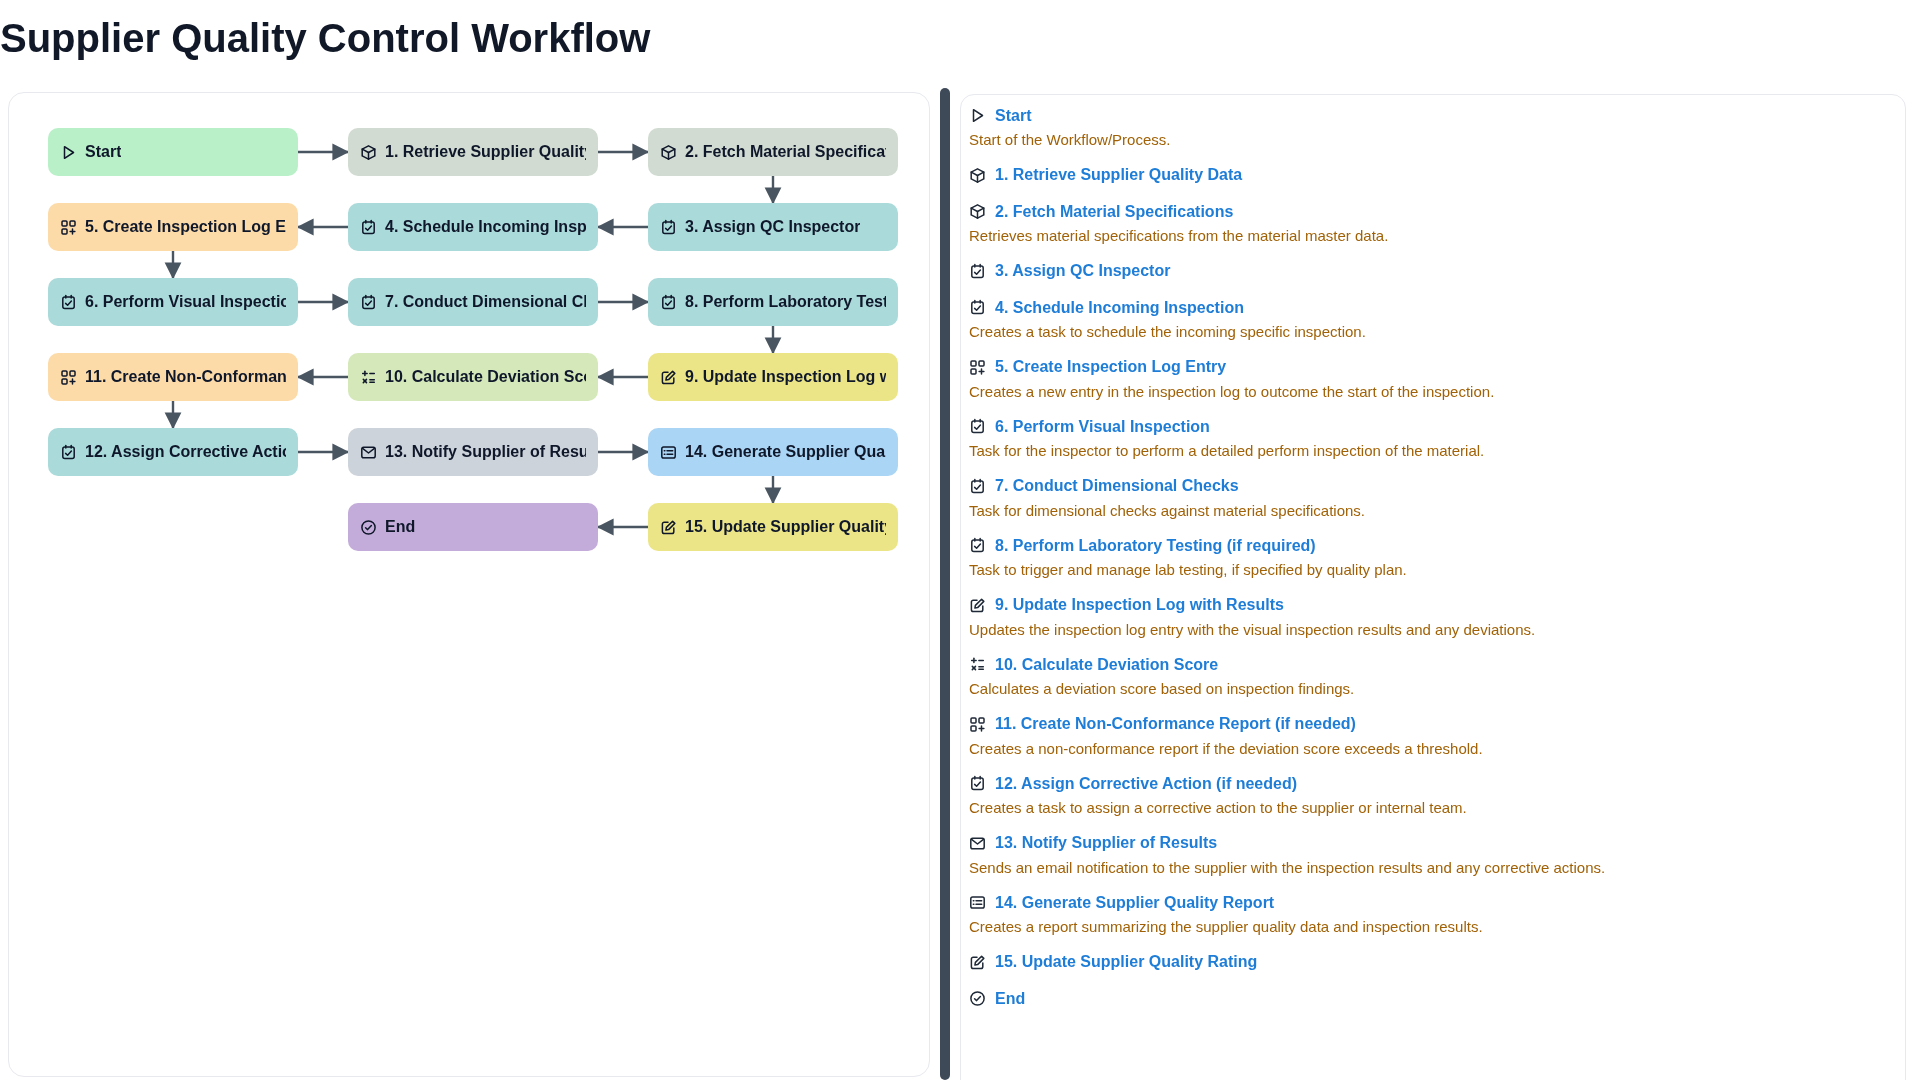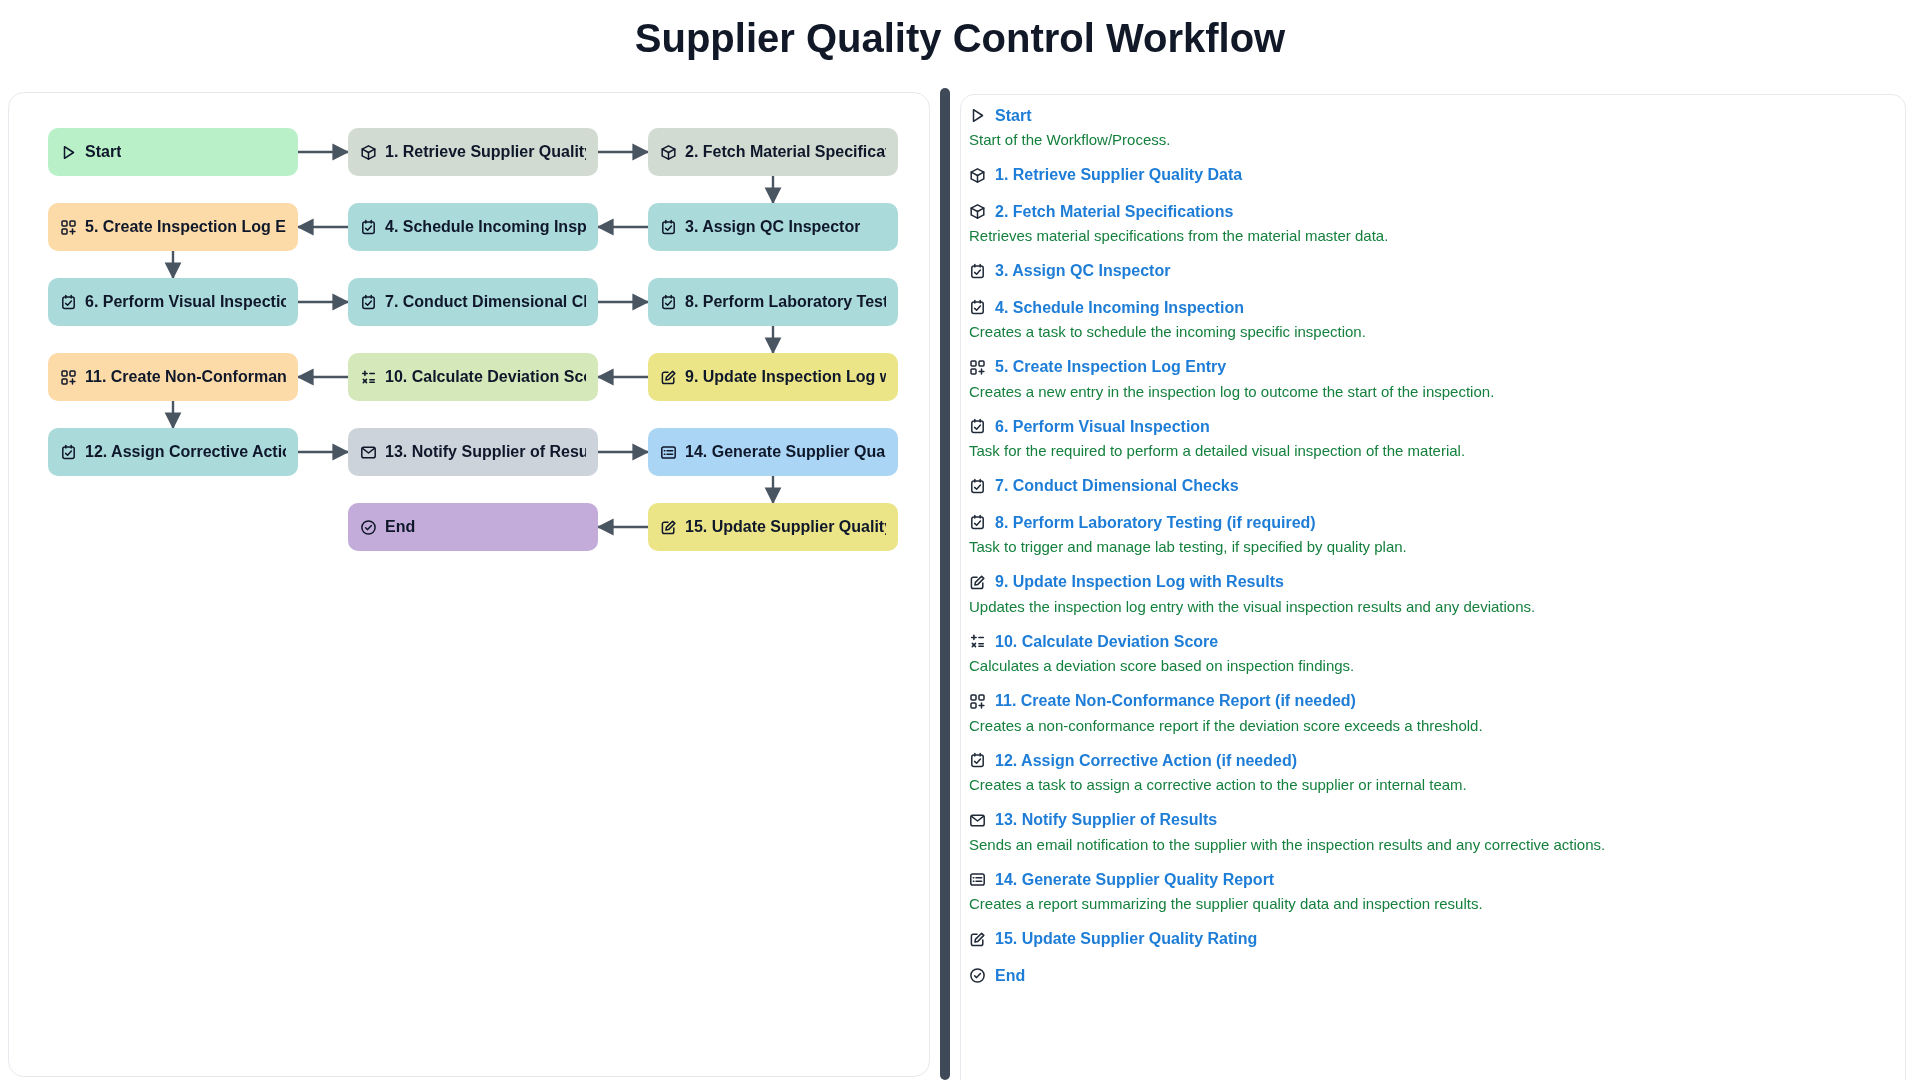--- a/index.html
+++ b/index.html
@@ -1,21 +1,21 @@
 <!DOCTYPE html>
 <html><head>
 <meta charset="utf-8">
 <style>
   html,body{margin:0;padding:0;background:#ffffff;}
   body{
     width:1920px;height:1080px;overflow:hidden;position:relative;
     font-family:"Liberation Sans", sans-serif;color:#111827;
   }
   .page-title{
-    position:absolute;top:16px;left:0;width:1920px;text-align:center;
+    position:absolute;top:16px;left:0;width:1920px;
     font-size:40px;font-weight:700;color:#111827;margin:0;
   }
   .flow-card{
     position:absolute;left:8px;top:92px;width:922px;height:985px;
     background:#ffffff;border:1.5px solid #e7e9ee;border-radius:16px;
     box-sizing:border-box;overflow:hidden;
   }
   .splitter{
     position:absolute;left:940px;top:88px;width:10px;height:992px;
     background:#3f4a59;border-radius:5px;
@@ -35,21 +35,21 @@
   .flow-node .nlabel{overflow:hidden;}
   svg.glyph{display:block;}
   .edges{position:absolute;left:0;top:0;pointer-events:none;}
   .legend-entry{margin:0 0 15.5px 0;}
   .legend-head{
     display:flex;align-items:center;gap:9px;height:21px;
     font-size:16px;font-weight:700;color:#1e7dd7;cursor:pointer;
   }
   .legend-head .licon{display:flex;align-items:center;color:#1f2937;}
   .legend-desc{
-    margin-top:4px;font-size:15px;line-height:19px;color:#15803d;
+    margin-top:4px;font-size:15px;line-height:19px;color:#a16207;
   }
 </style>
 </head>
 <body>
 
 <h1 class="page-title">Supplier Quality Control Workflow</h1>
 
 <div class="flow-card">
   <svg class="edges" id="edges" width="922" height="985">
       <defs>
@@ -345,34 +345,35 @@
           <span class="licon">
             <svg class="glyph" width="17" height="17" viewBox="0 0 17 17">
               <rect x="2.8" y="3" width="11.4" height="11.6" rx="2" fill="none" stroke="currentColor" stroke-width="1.5" stroke-linecap="round" stroke-linejoin="round"></rect>
               <path d="M5.8 1.4 V4" fill="none" stroke="currentColor" stroke-width="1.5" stroke-linecap="round" stroke-linejoin="round"></path>
               <path d="M11.2 1.4 V4" fill="none" stroke="currentColor" stroke-width="1.5" stroke-linecap="round" stroke-linejoin="round"></path>
               <path d="M5.6 9.4 L7.6 11.3 L11.4 7" fill="none" stroke="currentColor" stroke-width="1.5" stroke-linecap="round" stroke-linejoin="round"></path>
             </svg>
           </span>
           <span>6. Perform Visual Inspection</span>
         </div>
-        <div class="legend-desc">Task for the required to perform a detailed visual inspection of the material.</div>
+        <div class="legend-desc">Task for the inspector to perform a detailed perform inspection of the material.</div>
       </div>
       <div class="legend-entry">
         <div class="legend-head">
           <span class="licon">
             <svg class="glyph" width="17" height="17" viewBox="0 0 17 17">
               <rect x="2.8" y="3" width="11.4" height="11.6" rx="2" fill="none" stroke="currentColor" stroke-width="1.5" stroke-linecap="round" stroke-linejoin="round"></rect>
               <path d="M5.8 1.4 V4" fill="none" stroke="currentColor" stroke-width="1.5" stroke-linecap="round" stroke-linejoin="round"></path>
               <path d="M11.2 1.4 V4" fill="none" stroke="currentColor" stroke-width="1.5" stroke-linecap="round" stroke-linejoin="round"></path>
               <path d="M5.6 9.4 L7.6 11.3 L11.4 7" fill="none" stroke="currentColor" stroke-width="1.5" stroke-linecap="round" stroke-linejoin="round"></path>
             </svg>
           </span>
           <span>7. Conduct Dimensional Checks</span>
         </div>
+        <div class="legend-desc">Task for dimensional checks against material specifications.</div>
       </div>
       <div class="legend-entry">
         <div class="legend-head">
           <span class="licon">
             <svg class="glyph" width="17" height="17" viewBox="0 0 17 17">
               <rect x="2.8" y="3" width="11.4" height="11.6" rx="2" fill="none" stroke="currentColor" stroke-width="1.5" stroke-linecap="round" stroke-linejoin="round"></rect>
               <path d="M5.8 1.4 V4" fill="none" stroke="currentColor" stroke-width="1.5" stroke-linecap="round" stroke-linejoin="round"></path>
               <path d="M11.2 1.4 V4" fill="none" stroke="currentColor" stroke-width="1.5" stroke-linecap="round" stroke-linejoin="round"></path>
               <path d="M5.6 9.4 L7.6 11.3 L11.4 7" fill="none" stroke="currentColor" stroke-width="1.5" stroke-linecap="round" stroke-linejoin="round"></path>
             </svg>

